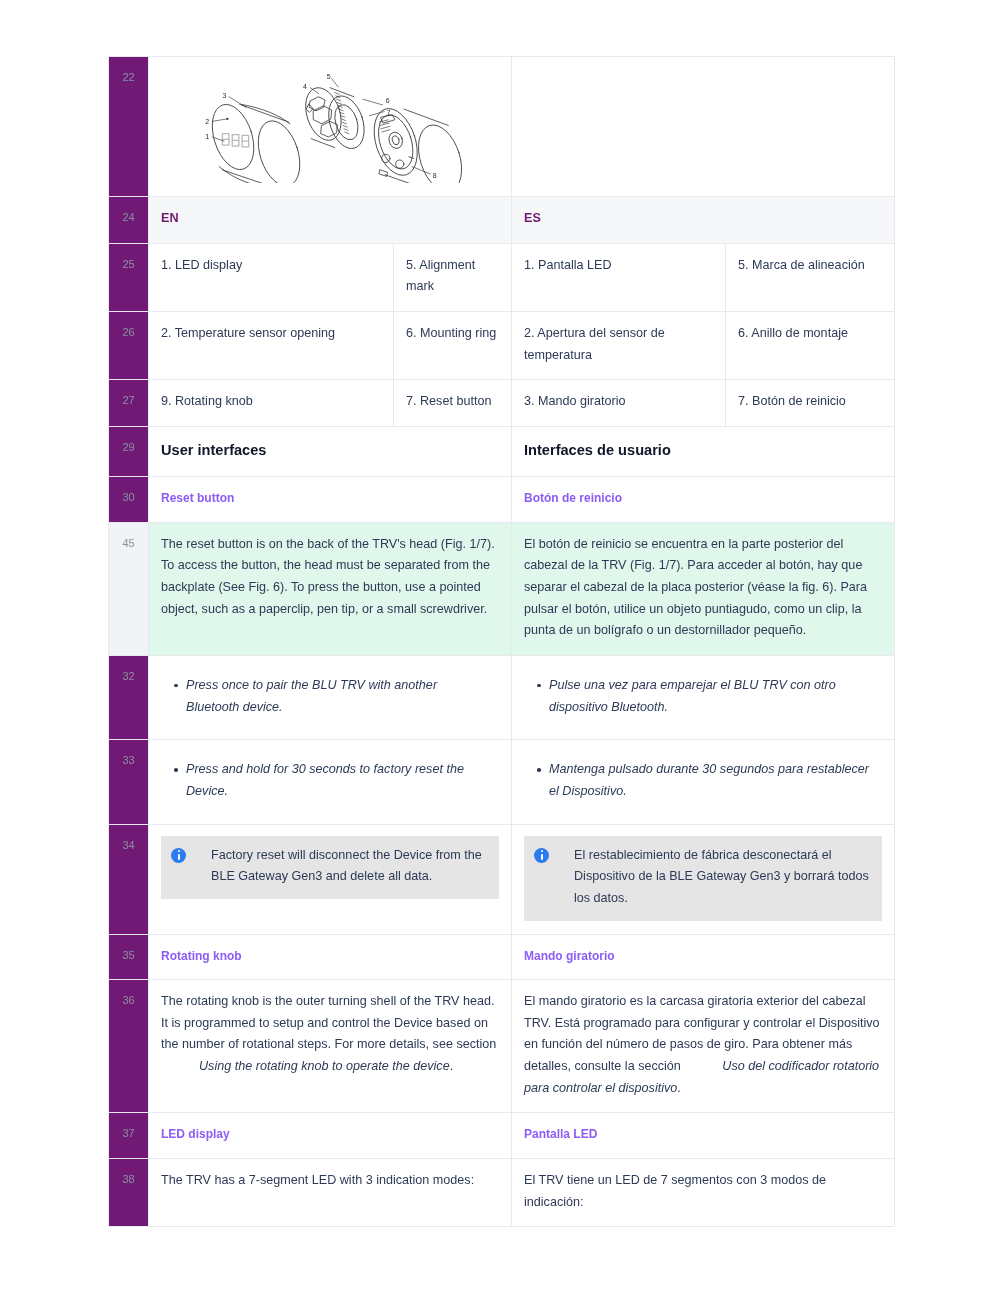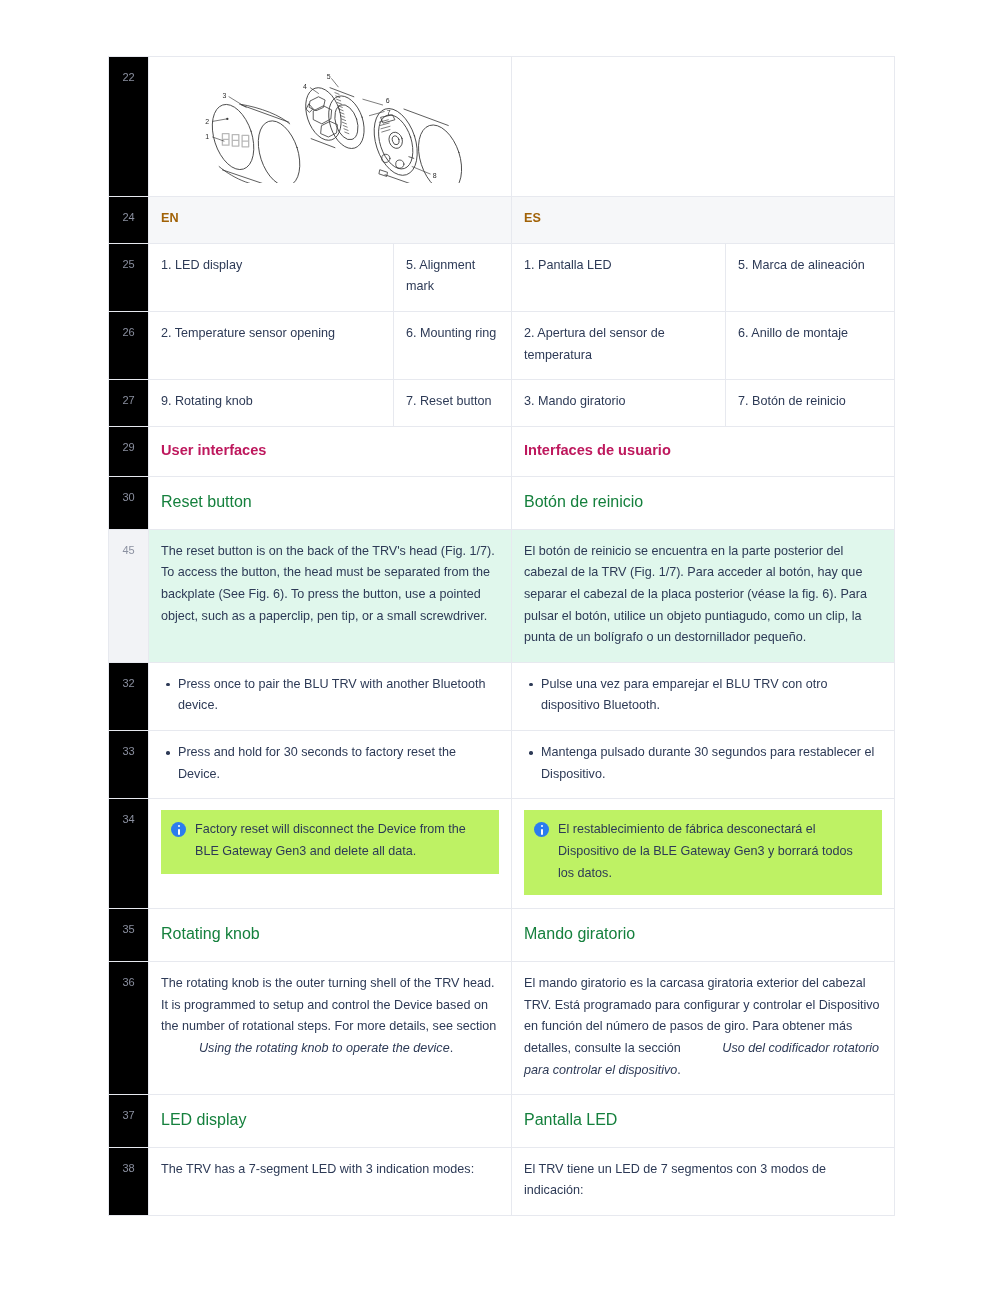--- a/index.html
+++ b/index.html
@@ -26,67 +26,67 @@
   }
   table.doc td {
     border: 1px solid #e7e9ef;
     vertical-align: top;
     padding: 11px 12px 13px 12px;
     line-height: 1.72;
   }
   
   td.gut {
     width: 40px;
-    background: #000000;
+    background: #701a75;
     border-right: 1px solid #e7e9ef;
     color: #8b90a0;
     font-size: 11px;
     text-align: center;
     padding: 10px 4px 0 4px;
     line-height: 1.3;
     vertical-align: top;
     user-select: none;
   }
   
   col.c-gut { width: 40px; }
   col.c-en1 { width: 245px; }
   col.c-en2 { width: 118px; }
   col.c-es1 { width: 214px; }
   col.c-es2 { width: 169px; }
   
   .rowhdr { background: #f6f7f9; }
   .rowhdr td { padding-top: 12px; padding-bottom: 12px; }
-  .b { font-weight: bold; color: #a16207; }
-  .sec-title { font-weight: bold; font-size: 14.6px; color: #be185d; }
-  .sub-title { font-weight: normal; font-size: 16px; color: #15803d; }
+  .b { font-weight: bold; color: #701a75; }
+  .sec-title { font-weight: bold; font-size: 14.6px; color: #0f172a; }
+  .sub-title { font-weight: bold; font-size: 12px; color: #8b5cf6; }
   .green td.body { background: #e0f7ec; }
   .green td.gut { background: #f2f3f6; }
   ul.bl {
-    margin: 0; padding: 0 0 0 17px; list-style: none;
+    margin: 8px; padding: 0 0 0 17px; list-style: none; font-style: italic;
   }
   ul.bl li {
     position: relative;
     margin: 0 0 8px 0;
     line-height: 1.72;
   }
   ul.bl li:last-child { margin-bottom: 0; }
   ul.bl li:before {
     content: "";
     position: absolute;
     left: -12px; top: 9px;
     width: 3.5px; height: 3.5px;
     background: #2d3a56;
     border-radius: 50%;
   }
   .infobox {
-    background: #bef264;
+    background: #e5e5e5;
     padding: 9px 12px 11px 10px;
     display: flex;
     align-items: flex-start;
-    gap: 9px;
+    gap: 25px;
     line-height: 1.72;
   }
   .info-ico {
     flex: 0 0 auto;
     width: 15px; height: 15px;
     border-radius: 50%;
     background: #2b7cef;
     position: relative;
     margin-top: 3px;
   }

